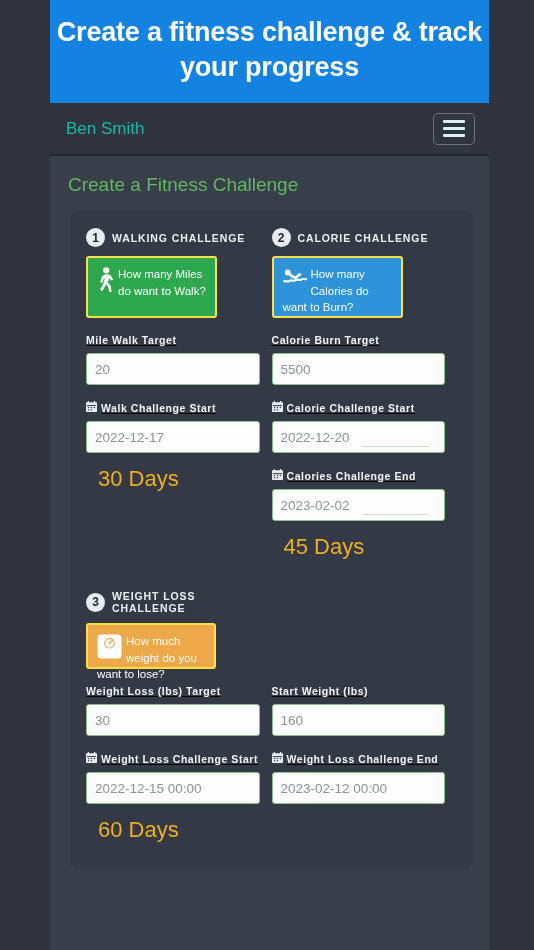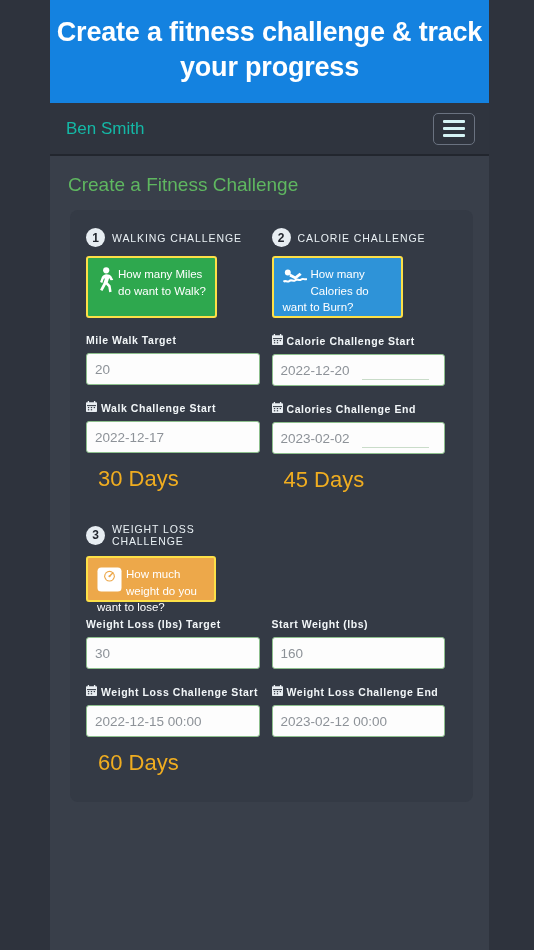--- a/index.html
+++ b/index.html
@@ -71,40 +71,40 @@
   
   .step-head { display: flex; align-items: center; gap: 7px; margin-bottom: 9px; }
   .badge {
     width: 19px; height: 19px; border-radius: 50%;
     background: #e7edf2; color: #23272f;
     font-size: 12px; font-weight: bold;
     display: flex; align-items: center; justify-content: center;
     flex: 0 0 auto;
   }
   .step-label {
-    color: #eaf1f5; font-size: 10.5px; font-weight: normal;
+    color: #eaf1f5; font-size: 10.5px; font-weight: bold;
     letter-spacing: 0.9px; text-transform: uppercase;
   }
 
   
   .tile {
     border: 2px solid #fde047; border-radius: 3px;
     height: 62px; width: 131px;
     padding: 8px 9px;
     color: #ffffff; font-size: 11.5px; line-height: 1.45;
     position: relative;
   }
   .tile-green { background: #2ea84e; }
   .tile-blue  { background: #2e93d8; }
   .tile-amber { background: #eda84a; width: 130px; height: 46px; }
   .tile-ico { float: left; margin: 1px 4px 0 0; }
   .tile-text { }
 
   
-  .fgroup { margin-top: 16px; }
+  .fgroup { margin-top: 16px; text-decoration: underline; }
   .flabel {
     color: #f2f6f8; font-size: 10.5px; font-weight: bold;
     letter-spacing: 0.55px; display: flex; align-items: center; gap: 4px;
     margin-bottom: 7px; white-space: nowrap;
   }
   .cal-ico { display: inline-block; }
   .finput {
     width: 100%; height: 32px;
     background: #fdfdfd; color: #8d9298;
     border: 1px solid #8dbf8d; border-radius: 3px;
@@ -206,20 +206,24 @@
                 <svg width="24" height="22" viewBox="0 0 26 22" fill="#ffffff">
                   <circle cx="5.2" cy="5.0" r="3.2"></circle>
                   <path d="M7.8 6.2 L13.2 9.0 L18.0 5.2 L20.2 7.6 L13.6 12.6 L7.0 9.3 Z"></path>
                   <path d="M0.5 15.0 c2.2-2.0 4.2 1.2 6.4-0.8 2.2-2.0 4.2 1.2 6.4-0.8 2.2-2.0 4.2 1.2 6.4-0.8 2.2-2.0 4.2 1.2 6.4-0.8" stroke="#ffffff" stroke-width="2.2" fill="none"></path>
                 </svg>
               </span>
               <span class="tile-text">How many Calories</span>
               <span class="tile-text">do want to Burn?</span>
             </div>
 
+            <div class="fgroup">
+              <div class="flabel">Calorie Burn Target</div>
+              <input class="finput" type="text" value="5500" style="">
+            </div>
 
             <div class="fgroup">
               <div class="flabel">
                 <span class="cal-ico">
                   <svg width="11" height="11" viewBox="0 0 14 14" fill="#e9eef2">
                     <rect x="0" y="1.6" width="14" height="12.4" rx="1"></rect>
                     <rect x="2.2" y="0" width="1.7" height="3.2"></rect>
                     <rect x="10.1" y="0" width="1.7" height="3.2"></rect>
                     <rect x="1.3" y="5.2" width="11.4" height="1.3" fill="#343a45"></rect>
                     <rect x="2.4" y="7.6" width="1.7" height="1.5" fill="#343a45"></rect>

